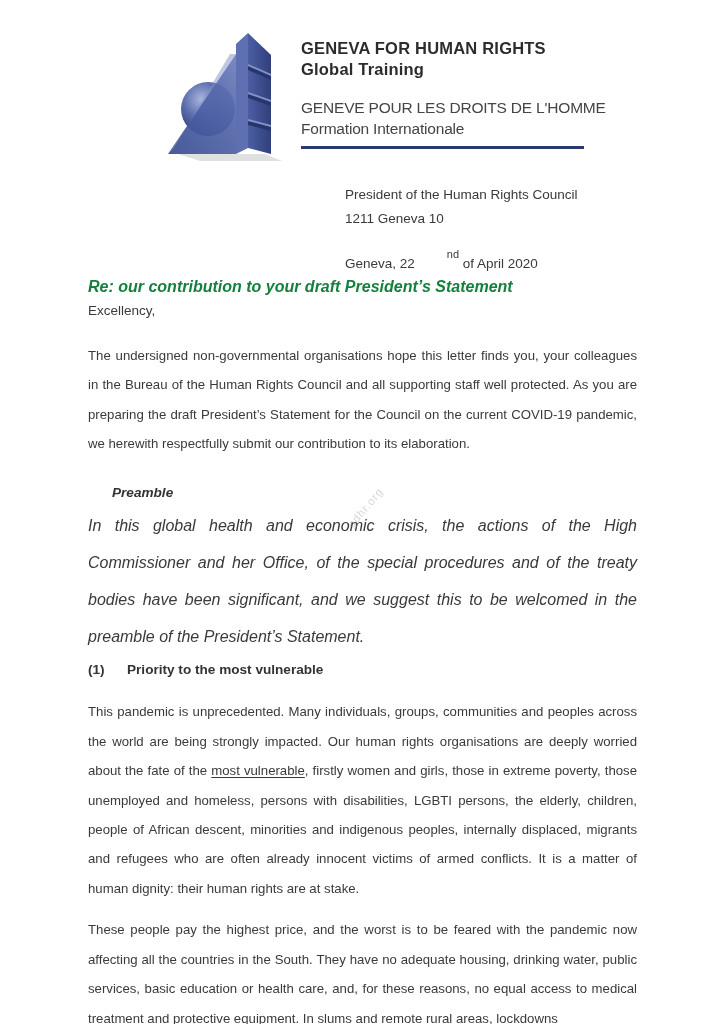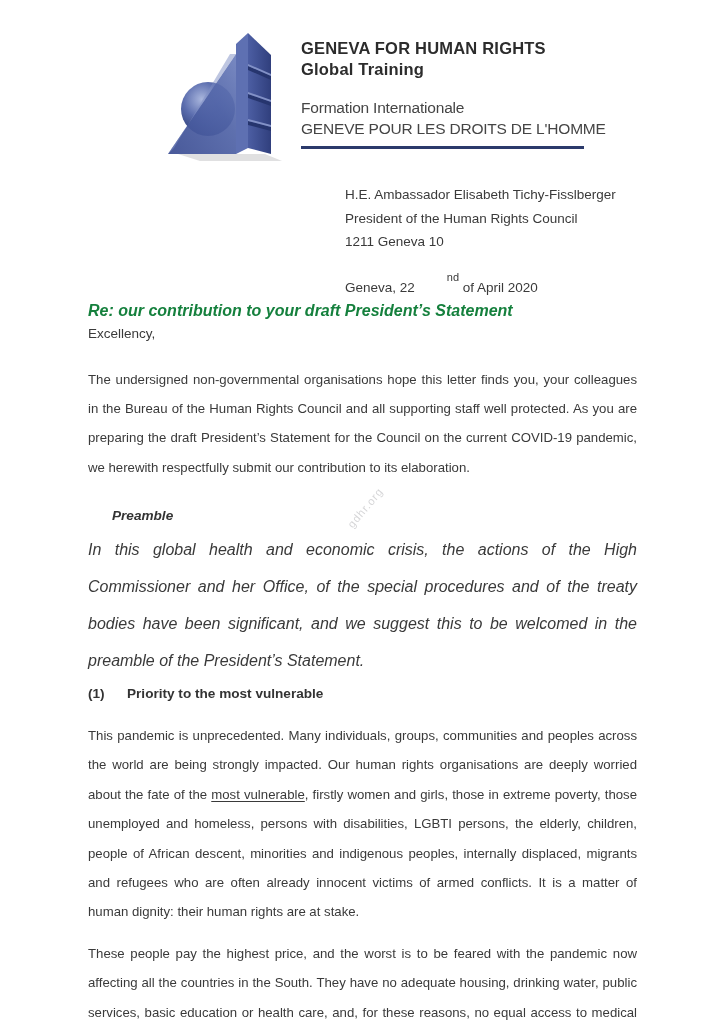--- a/index.html
+++ b/index.html
@@ -94,31 +94,30 @@
         <circle cx="48" cy="81" r="27" fill="url(#sph)"></circle>
 
         <polygon points="8,126 76,26 76,126" fill="url(#wedge)" opacity="0.93"></polygon>
         <polygon points="8,126 76,26 70,26 14,120" fill="#7d8dc4" opacity="0.5"></polygon>
       </svg>
     </div>
     <div class="head-text">
       <div class="h-en">GENEVA FOR HUMAN RIGHTS</div>
       <div class="h-en">Global Training</div>
       <div class="h-fr-block">
+        <div class="h-fr">GENEVE POUR LES DROITS DE L'HOMME</div>
         <div class="h-fr">Formation Internationale</div>
-        <div class="h-fr">GENEVE POUR LES DROITS DE L'HOMME</div>
       </div>
       <div class="head-rule"></div>
     </div>
   </div>
 
   <div class="letter">
 
     <div class="recipient">
-      <div>H.E. Ambassador Elisabeth Tichy-Fisslberger</div>
       <div>President of the Human Rights Council</div>
       <div>1211 Geneva 10</div>
     </div>
 
     <div class="dateline"><span>Geneva, 22</span><sup>nd</sup><span> of April 2020</span></div>
 
     <div class="subject">Re: our contribution to your draft President’s Statement</div>
 
     <div class="salutation">Excellency,</div>
 

